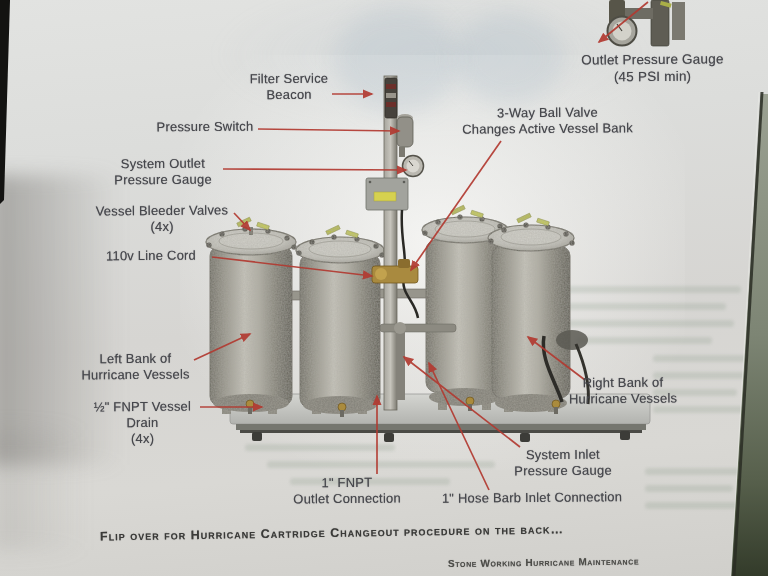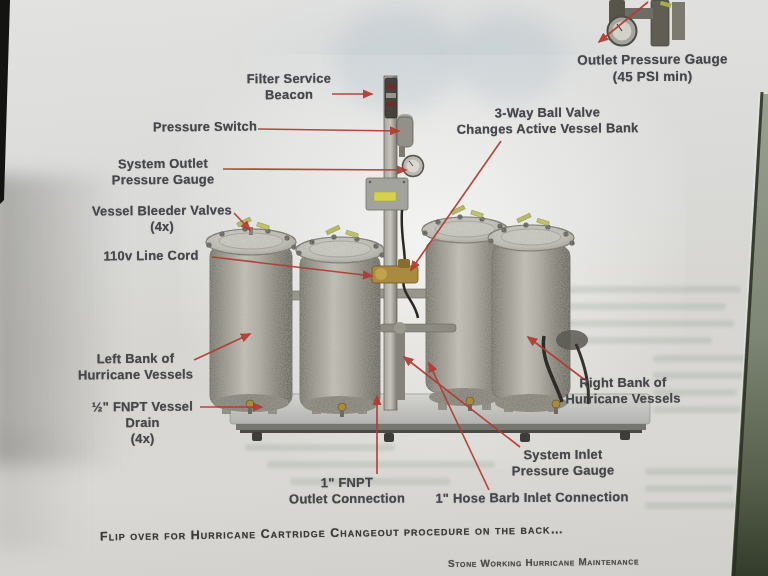--- a/index.html
+++ b/index.html
@@ -20,21 +20,21 @@
   .tint-top{left:210px;top:-20px;width:440px;height:150px;
     background:radial-gradient(ellipse at 50% 50%,rgba(176,190,204,.22),rgba(176,190,204,0) 70%);filter:blur(8px);}
   .photo-backdrop{left:180px;top:55px;width:505px;height:415px;
     background:radial-gradient(ellipse at 50% 45%,rgba(253,253,251,.75),rgba(253,253,251,0) 78%);}
   .ghost{position:absolute;border-radius:50%;background:rgba(165,180,197,.22);filter:blur(10px);}
   .g1{left:336px;top:6px;width:122px;height:108px;}
   .g2{left:455px;top:12px;width:108px;height:92px;}
   .bleed{position:absolute;filter:blur(1.6px);}
   .bleed i{display:block;height:7px;border-radius:4px;background:rgba(108,128,108,.16);margin-bottom:10px;}
   svg{position:absolute;left:0;top:0;}
-  .labels{position:absolute;inset:0;font-weight:bold;}
+  .labels{position:absolute;inset:0;}
   .lbl{
     position:absolute;text-align:center;white-space:pre-line;
     font-size:13px;line-height:1.24;letter-spacing:.2px;color:#46474c;
     text-shadow:0 0 .9px rgba(60,60,66,.6);
     transform:rotate(-.5deg);
   }
   .lbl-big{font-size:13.5px;}
   .footer-flip{
     position:absolute;left:100px;top:525px;width:580px;
     font-size:12.5px;font-weight:bold;font-variant:small-caps;

